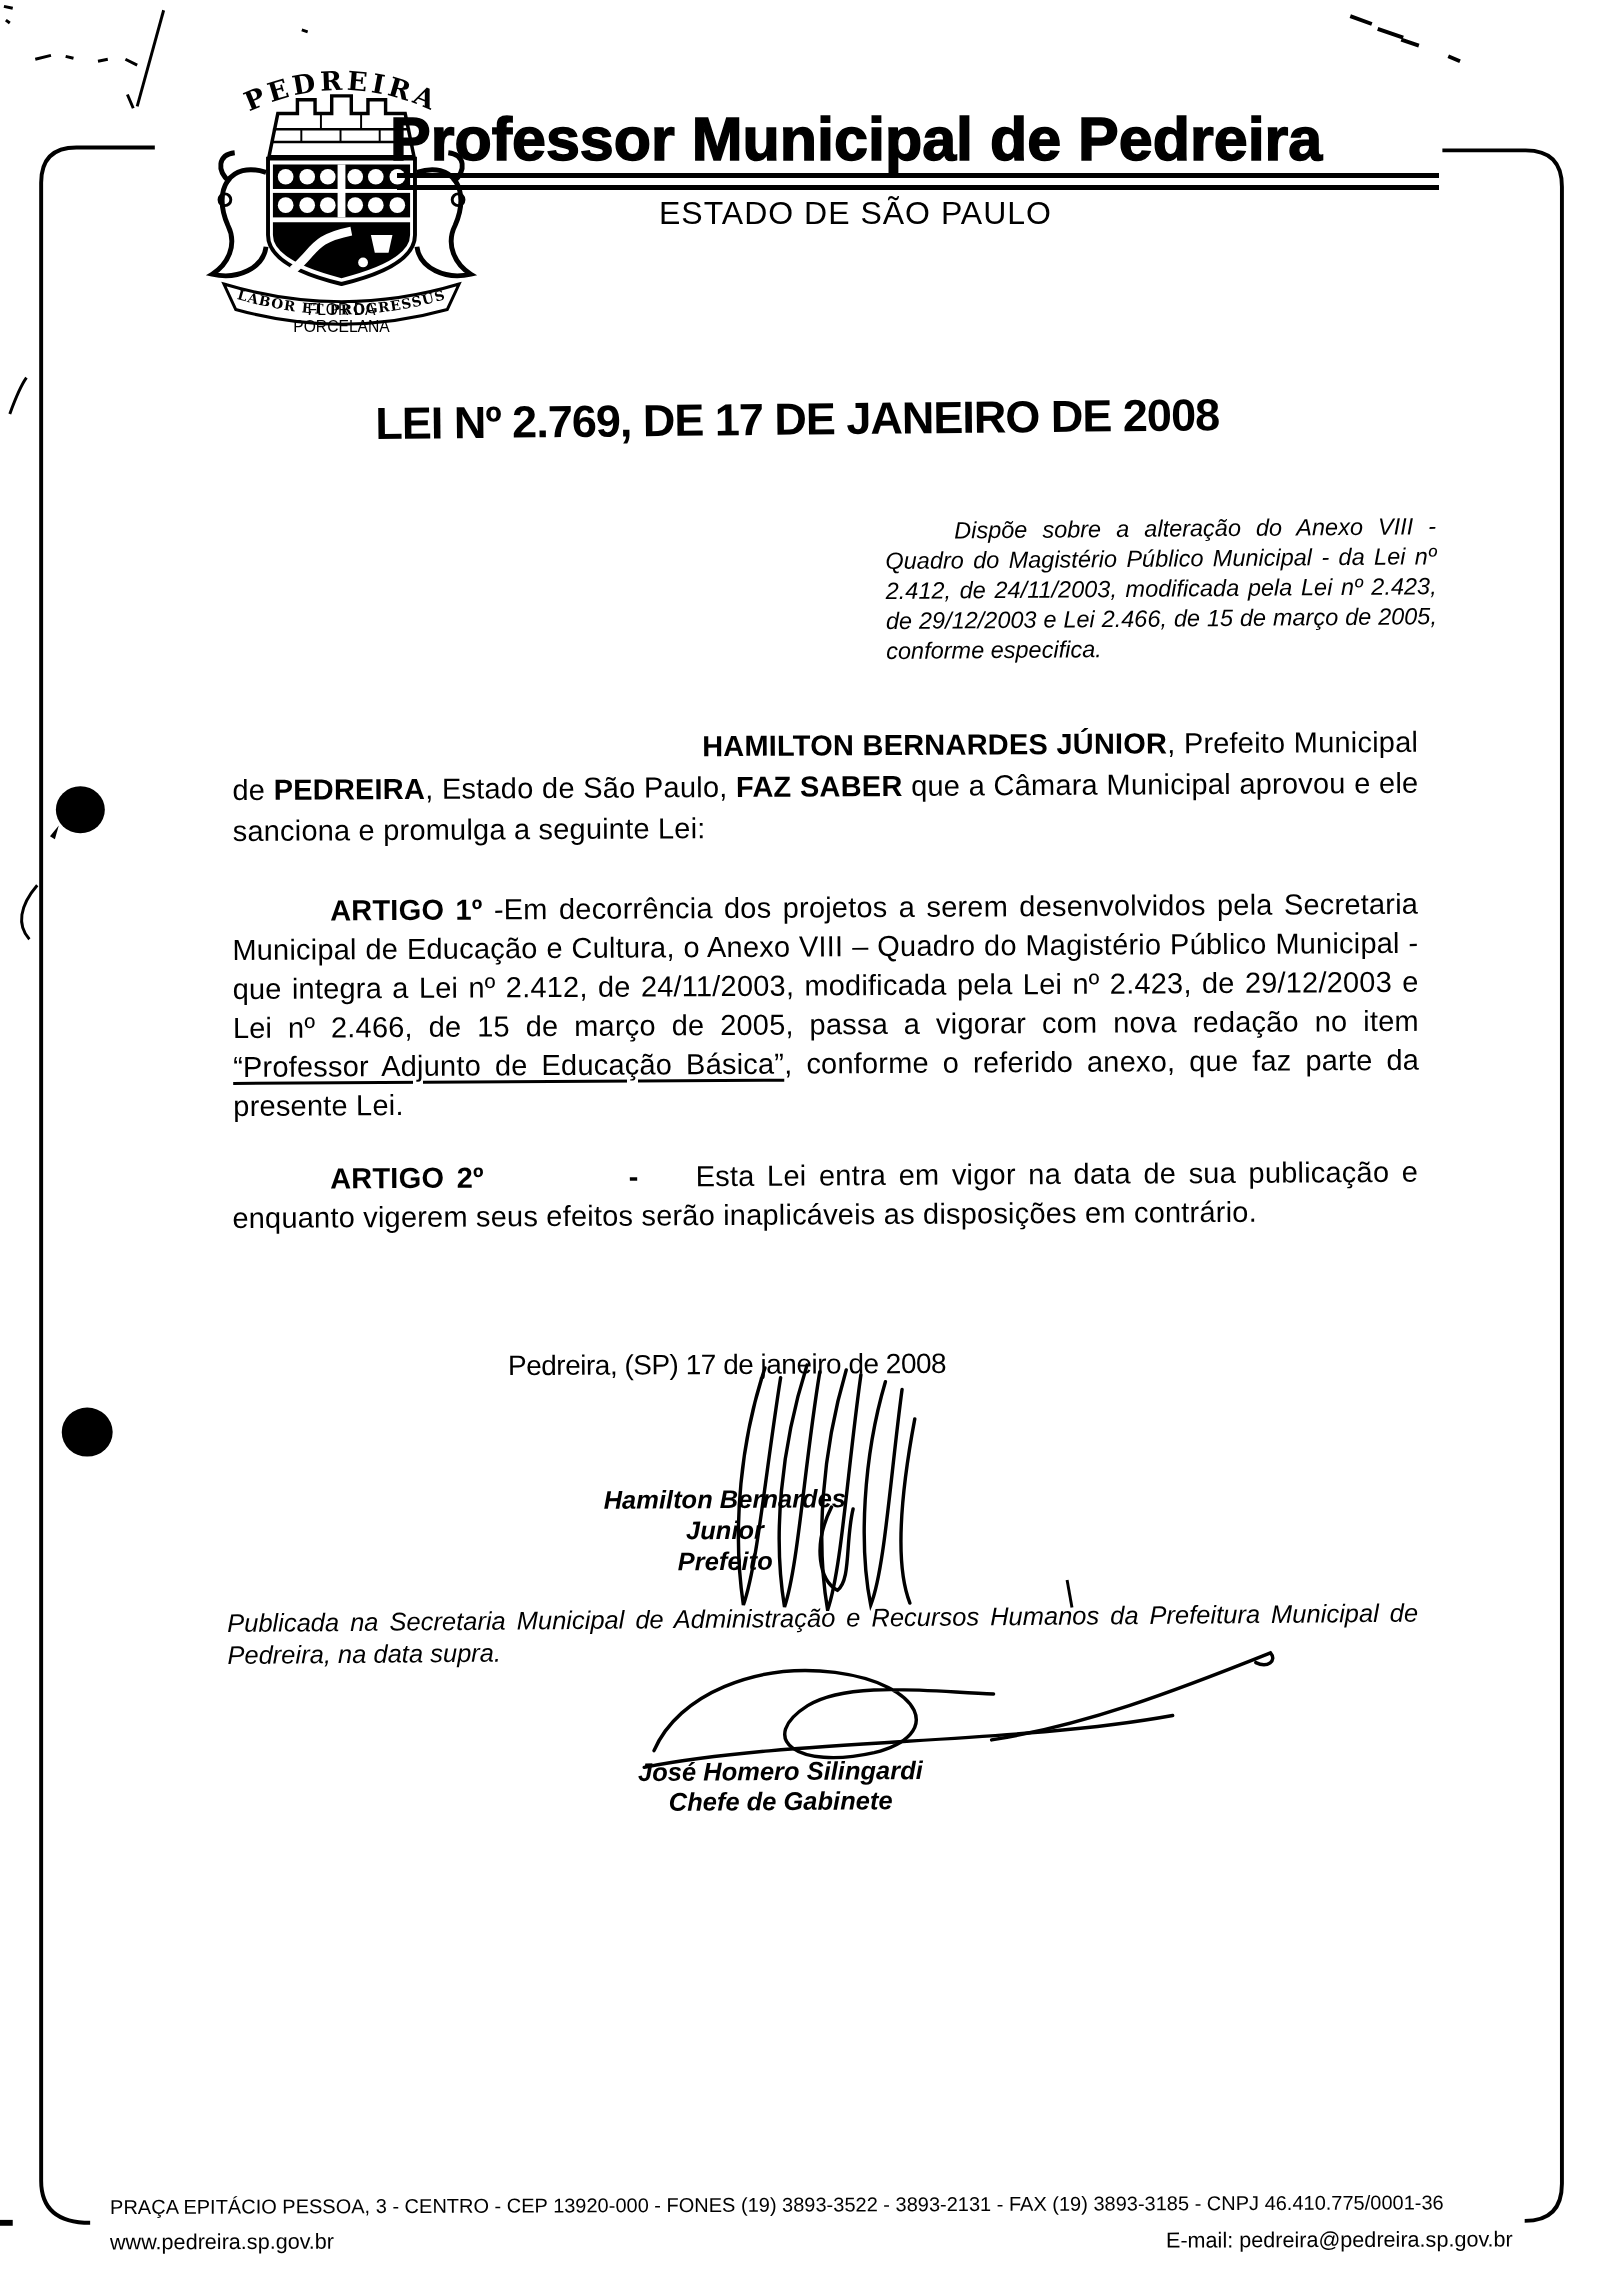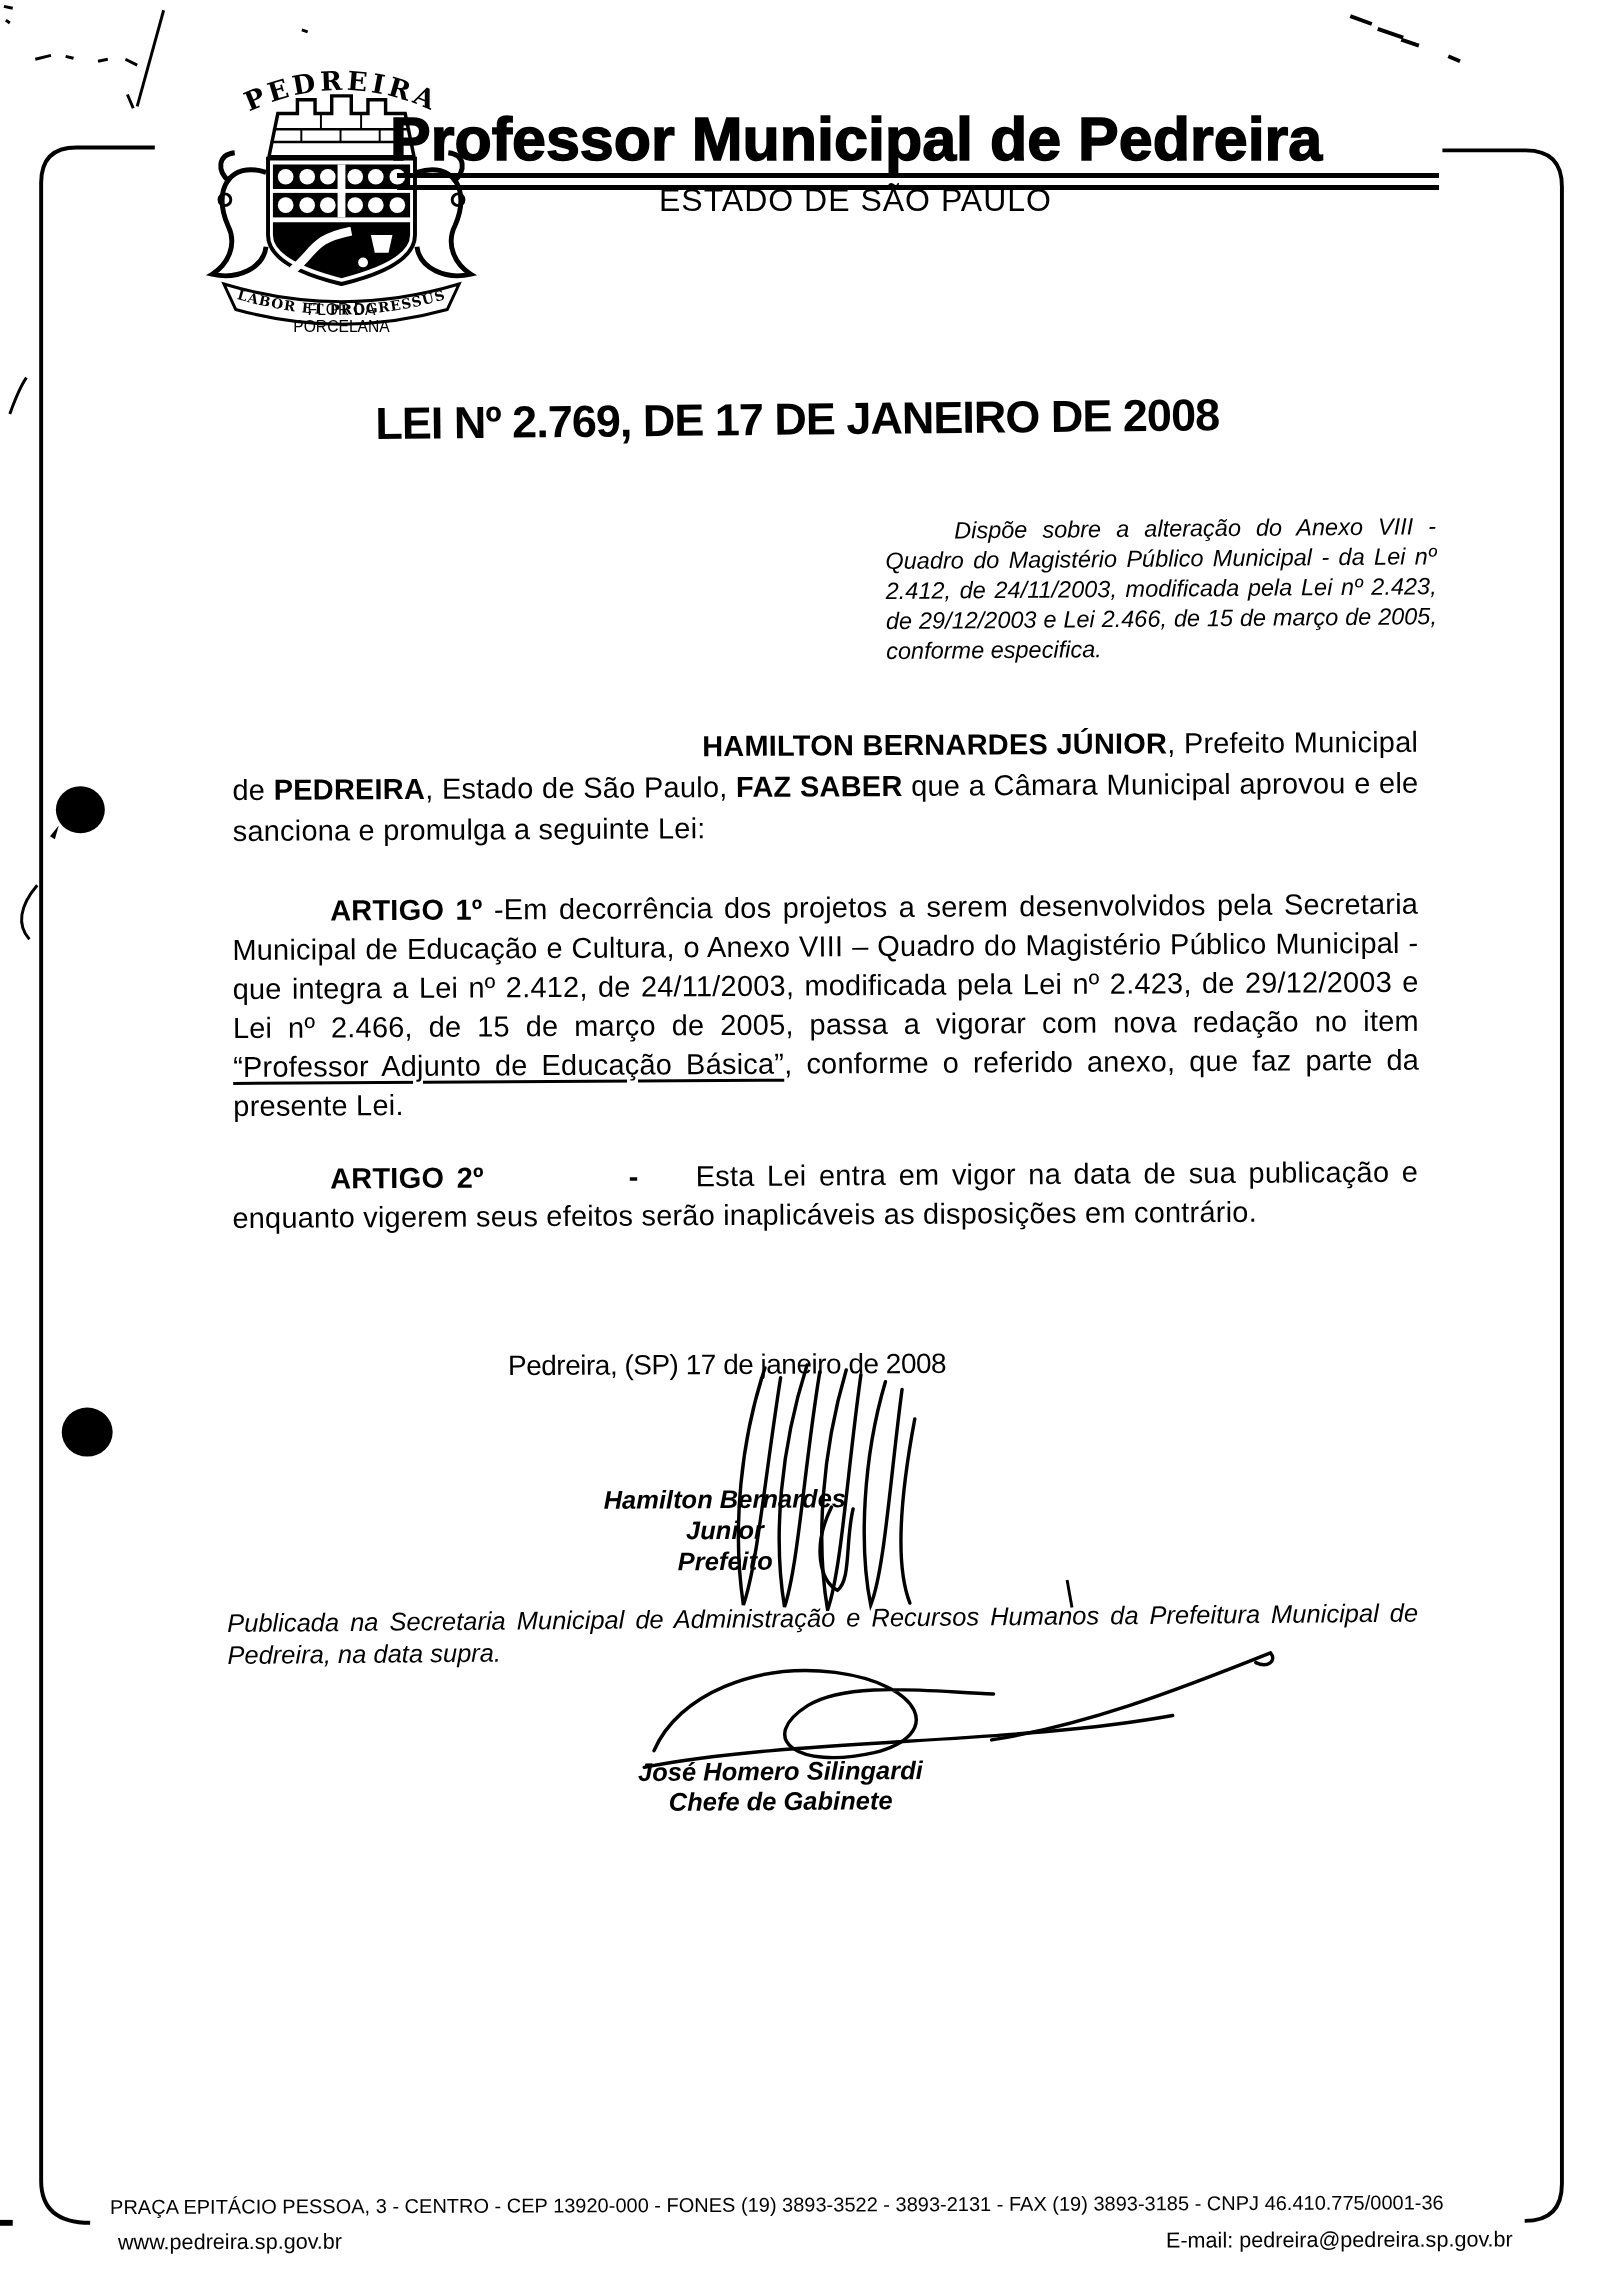--- a/index.html
+++ b/index.html
@@ -9,21 +9,21 @@
     margin:0 auto;
   }
   .abs{position:absolute;}
   svg{display:block;}
   
   .brand-title{
     left:390px;top:104px;font-size:61px;font-weight:bold;letter-spacing:0px;
     -webkit-text-stroke:1.5px #000;white-space:nowrap;
   }
   .brand-rule{background:#000;height:4.9px;}
-  .brand-sub{left:645px;top:182px;width:421px;text-align:center;font-size:32px;letter-spacing:1px;white-space:nowrap;}
+  .brand-sub{left:645px;top:195px;width:421px;text-align:center;font-size:32px;letter-spacing:1px;white-space:nowrap;}
   
   .law-title{
     left:375px;top:398px;font-size:45px;font-weight:bold;letter-spacing:-1px;
     white-space:nowrap;transform:rotate(-0.6deg);transform-origin:left top;
   }
   .summary{
     left:885px;top:516px;width:551px;font-size:23.5px;line-height:30px;
     font-style:italic;text-align:justify;text-indent:69px;
     transform:rotate(-0.5deg);transform-origin:left top;
   }
@@ -41,21 +41,21 @@
     transform:rotate(-0.3deg);white-space:nowrap;}
   .sigblock{text-align:center;font-style:italic;font-weight:bold;}
   .sig-mayor{left:576px;top:1484px;width:298px;font-size:25.5px;line-height:31px;transform:rotate(-0.4deg);}
   .sig-chief{left:606px;top:1756px;width:349px;font-size:25.5px;line-height:30px;transform:rotate(-0.4deg);}
   .pubnote{
     left:227px;top:1607px;width:1191px;font-size:25.5px;line-height:32px;font-style:italic;
     text-align:justify;transform:rotate(-0.5deg);transform-origin:left top;
   }
   .footer-line1{left:110px;top:2196px;width:1384px;font-size:20px;letter-spacing:0px;white-space:nowrap;
     transform:rotate(-0.2deg);transform-origin:left top;}
-  .footer-site{left:110px;top:2229px;font-size:21.6px;transform:rotate(-0.2deg);margin-left:8px;}
+  .footer-site{left:110px;top:2229px;font-size:21.6px;transform:rotate(-0.2deg);}
   .footer-mail{right:94px;top:2227px;font-size:21.6px;transform:rotate(-0.2deg);}
   .overlay{left:0;top:0;pointer-events:none;}
 </style>
 </head>
 <body>
 
 <div class="page">
 
   <svg class="abs overlay" width="1607" height="2286" viewBox="0 0 1640 2332">
     <g stroke="#000" fill="none">

